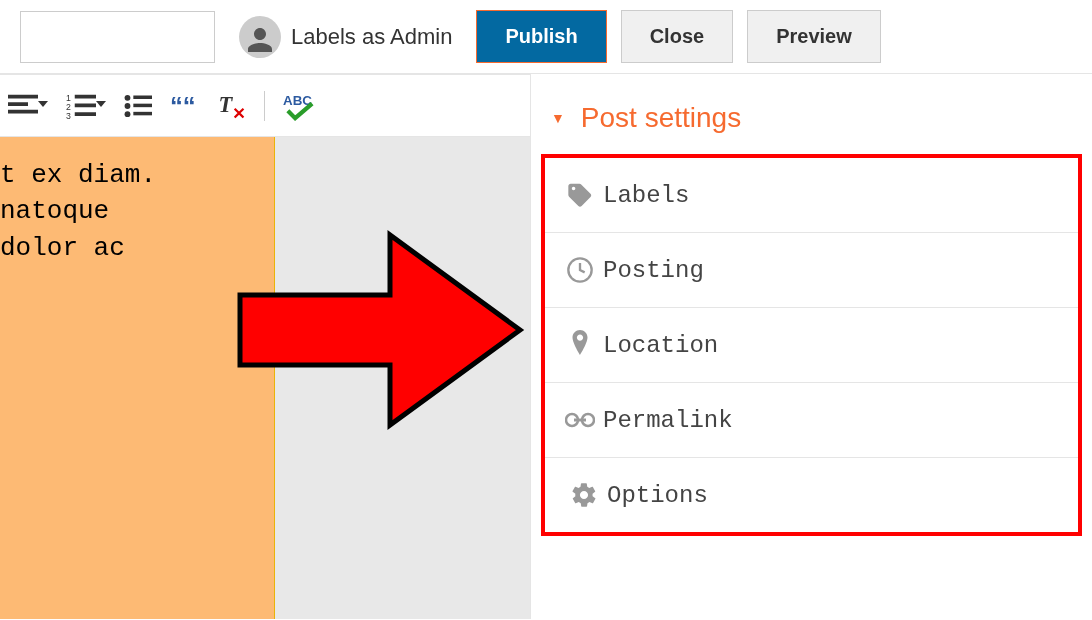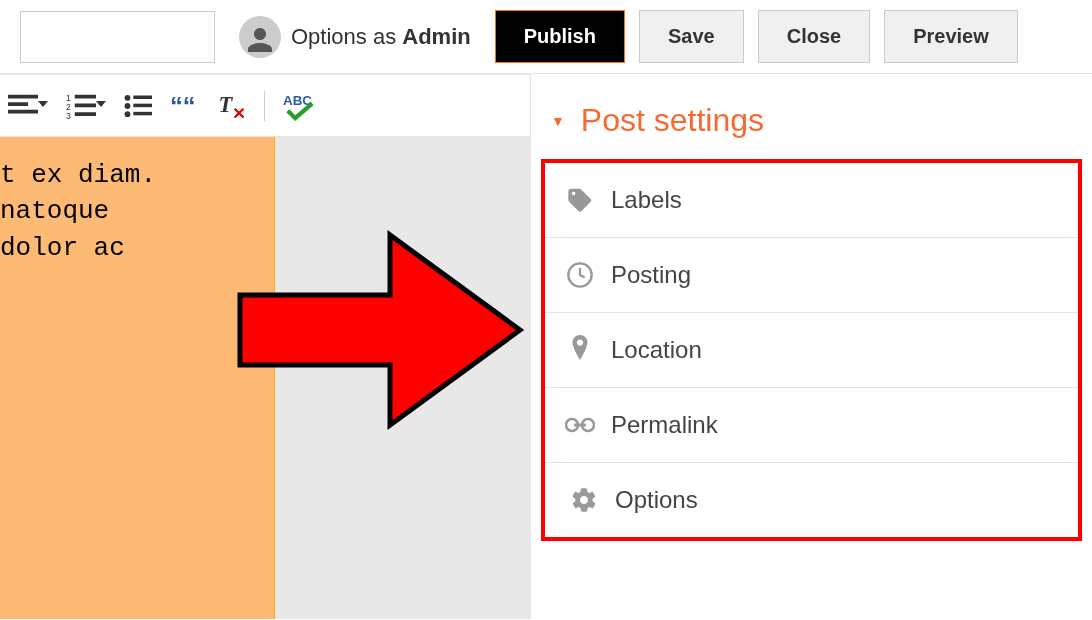--- a/index.html
+++ b/index.html
@@ -36,34 +36,34 @@
       background: #ccc;
       display: flex;
       align-items: flex-end;
       justify-content: center;
       overflow: hidden;
     }
     
     .avatar svg { width: 36px; height: 36px; fill: #555; }
     
     .posting-text { font-size: 22px; color: #333; }
-    .admin-text { font-weight: bold; }
+    .admin-text { font-weight: normal; }
     
     .btn {
       padding: 14px 28px;
       font-size: 20px;
       font-weight: bold;
       border: 1px solid #ccc;
       background: #f0f0f0;
       color: #333;
       cursor: pointer;
     }
     
     .btn-publish {
-      background: #000000;
+      background: #0369a1;
       color: #fff;
       border-color: #f66a2f;
     }
     
     .main {
       display: flex;
       height: calc(100% - 75px);
     }
     
     .editor-area {
@@ -115,35 +115,36 @@
     
     .settings-header {
       display: flex;
       align-items: center;
       gap: 16px;
       padding: 10px 20px 20px 20px;
       color: #f66a2f;
     }
     
     .settings-header .arrow { font-size: 14px; }
-    .settings-title { font-size: 32px; }
+    .settings-title { font-size: 28px; }
     
     .settings-panel {
       border: 4px solid #ff0000;
       margin: 0 10px;
       background: #fff;
     }
     
     .settings-item {
       display: flex;
       align-items: center;
-      gap: 16px;
+      gap: 8px;
       padding: 22px 20px;
       border-bottom: 1px solid #e5e5e5;
       cursor: pointer;
+      font-family: Liberation Mono, monospace;
     }
     
     .settings-item:last-child { border-bottom: none; padding-left: 24px; }
     
     .settings-icon { width: 30px; height: 30px; display: flex; align-items: center; justify-content: center; }
     .settings-icon svg { fill: #999; }
     
     .settings-label { font-size: 24px; color: #444; }
     
     .big-arrow {
@@ -158,25 +159,24 @@
 
 <div class="header">
   <input type="text" class="title-input" value="" style="">
 
   <div class="posting-as">
     <div class="avatar">
       <svg viewBox="0 0 24 24">
           <path d="M12 12c2.2 0 4-1.8 4-4s-1.8-4-4-4-4 1.8-4 4 1.8 4 4 4zm0 2c-2.7 0-8 1.3-8 4v2h16v-2c0-2.7-5.3-4-8-4z"></path>
         </svg>
     </div>
-    <span class="posting-text"><span>Options as </span><span class="admin-text">Admin</span></span>
+    <span class="posting-text"><span>Labels as </span><span class="admin-text">Admin</span></span>
   </div>
 
   <button class="btn btn-publish">Publish</button>
-  <button class="btn">Save</button>
   <button class="btn">Close</button>
   <button class="btn">Preview</button>
 </div>
 
 <div class="main">
   <div class="editor-area">
     <div class="toolbar">
       <div class="tool-icon">
         <svg width="30" height="26" viewBox="0 0 24 18">
             <path fill="#333" d="M0 0h24v3H0zM0 6h16v3H0zM0 12h24v3H0z"></path>

